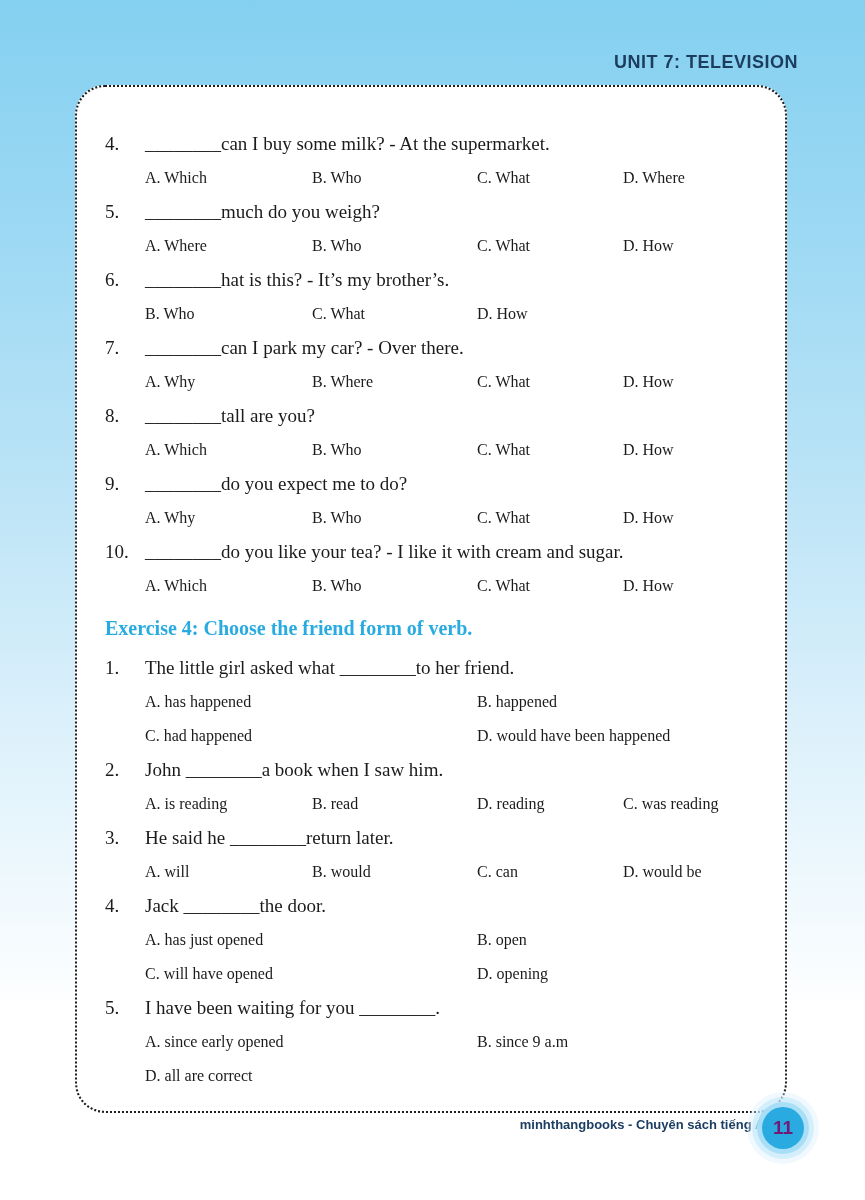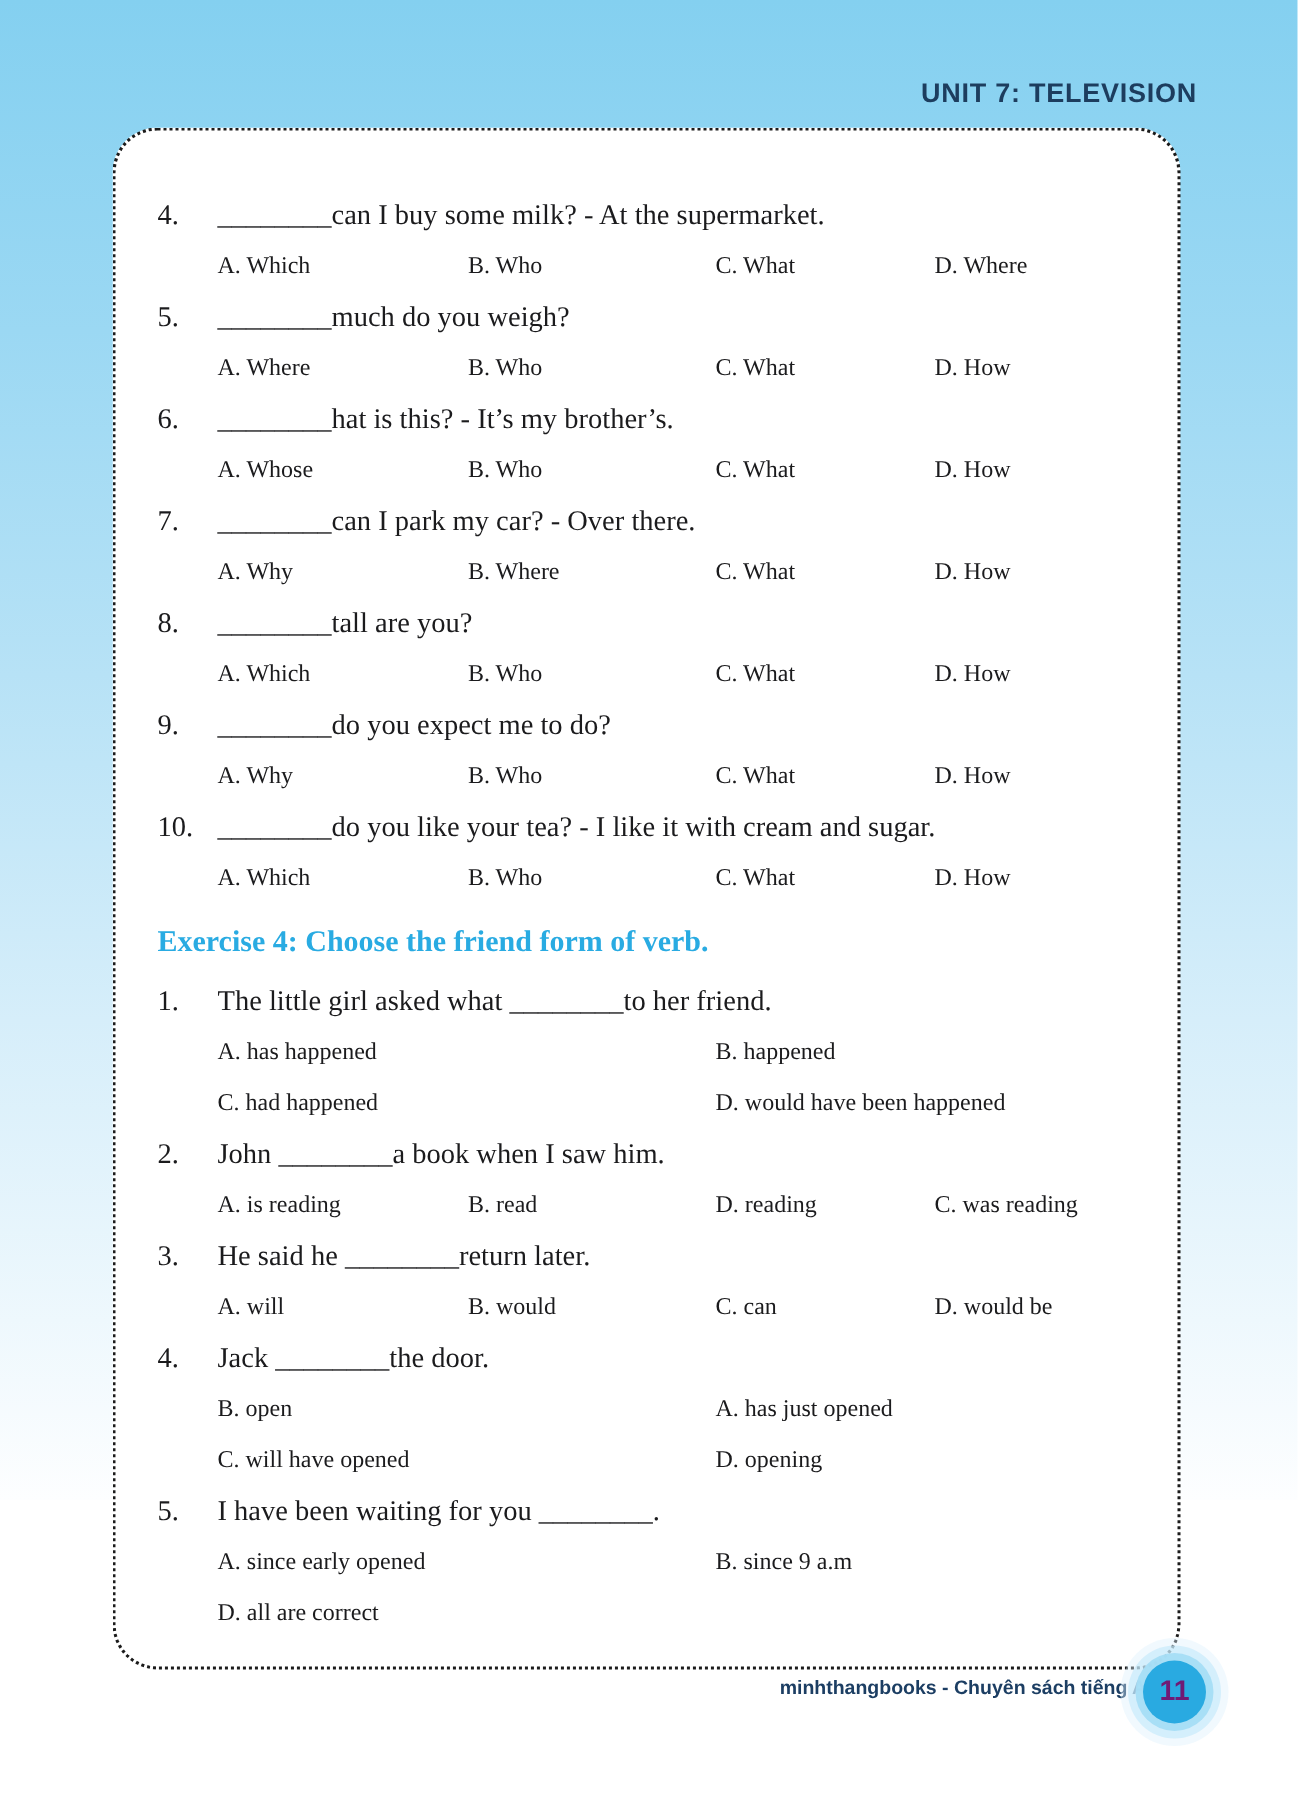--- a/index.html
+++ b/index.html
@@ -94,21 +94,20 @@
         <span>D. How</span>
       </div>
     </div>
 
     <div>
       <div class="q-row">
         <span class="q-num">6.</span>
         <span class="q-text">________hat is this? - It’s my brother’s.</span>
       </div>
       <div class="opts opts4">
-        <span>A. Whose</span>
         <span>B. Who</span>
         <span>C. What</span>
         <span>D. How</span>
       </div>
     </div>
 
     <div>
       <div class="q-row">
         <span class="q-num">7.</span>
         <span class="q-text">________can I park my car? - Over there.</span>
@@ -200,22 +199,22 @@
         <span>D. would be</span>
       </div>
     </div>
 
     <div>
       <div class="q-row">
         <span class="q-num">4.</span>
         <span class="q-text">Jack ________the door.</span>
       </div>
       <div class="opts opts2">
+        <span>A. has just opened</span>
         <span>B. open</span>
-        <span>A. has just opened</span>
         <span>C. will have opened</span>
         <span>D. opening</span>
       </div>
     </div>
 
     <div>
       <div class="q-row">
         <span class="q-num">5.</span>
         <span class="q-text">I have been waiting for you ________.</span>
       </div>

